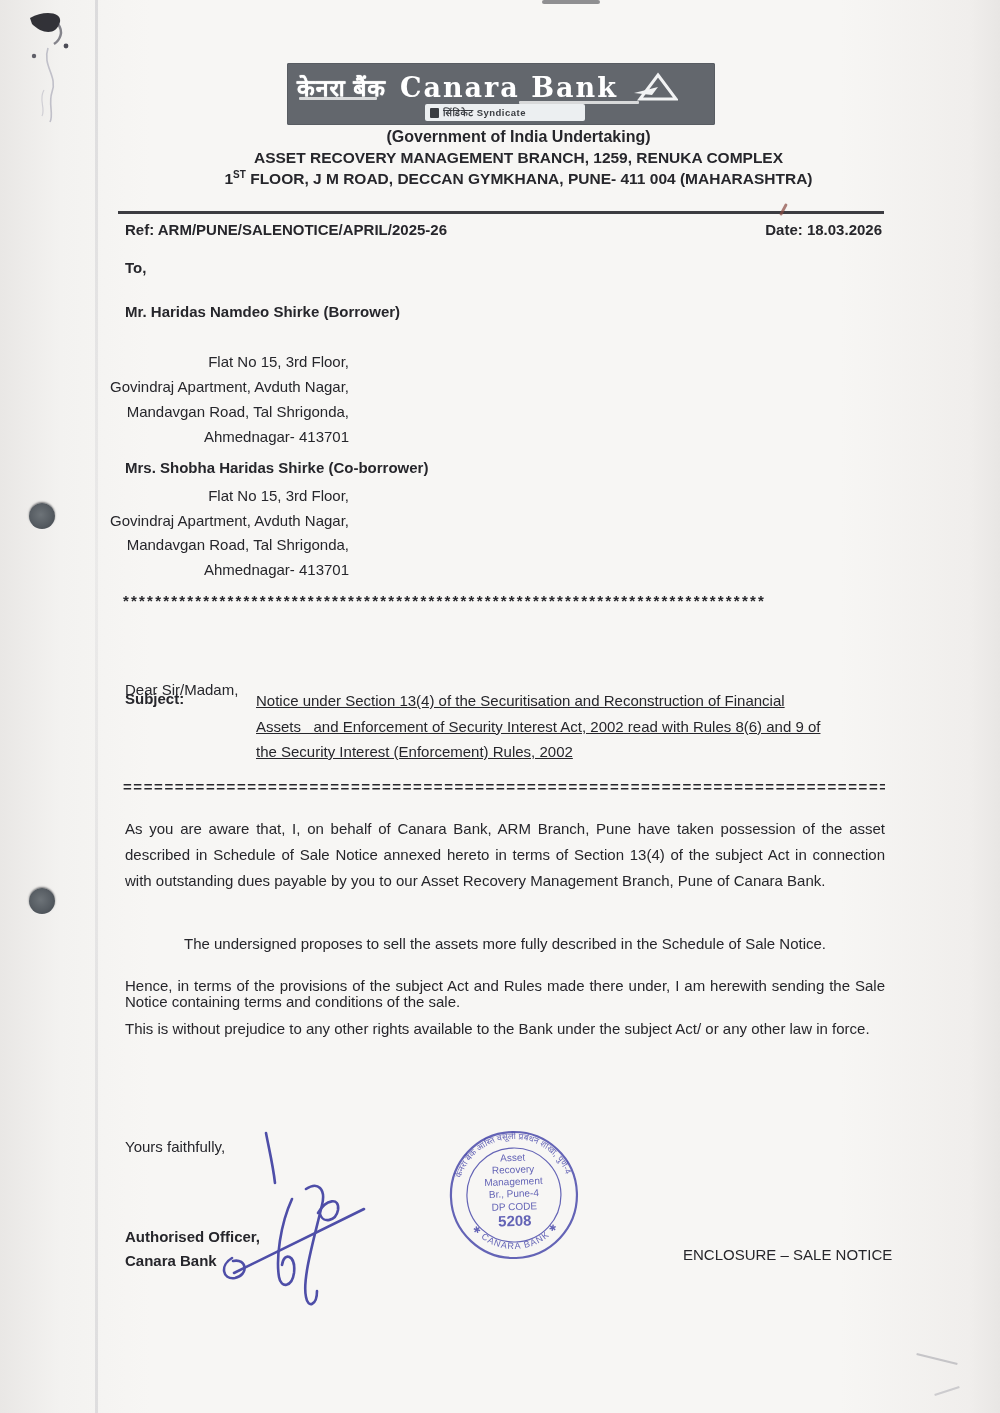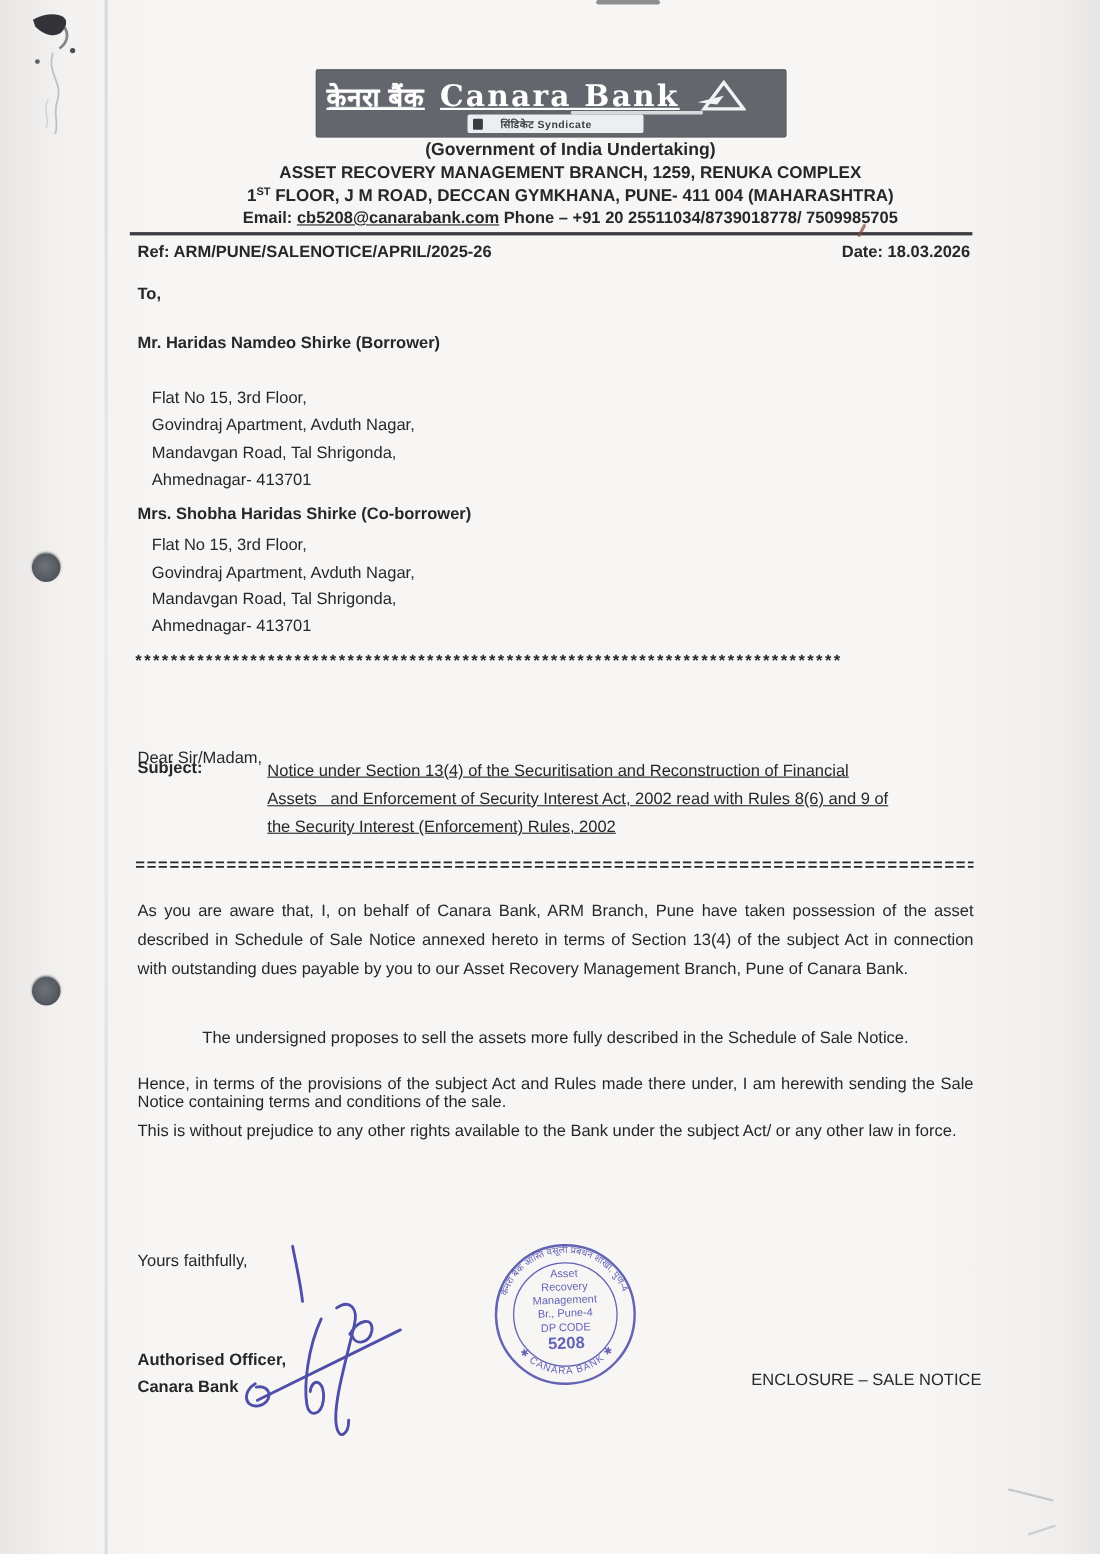--- a/index.html
+++ b/index.html
@@ -9,45 +9,45 @@
     font-family:"Liberation Sans", sans-serif; color:#26262b; overflow:hidden;
   }
   .abs { position:absolute; }
   .b { font-weight:bold; }
   .ctr { left:0; right:0; text-align:center;padding-left:37px; }
   .crease { position:absolute; top:0; bottom:0; width:3px;
     background:linear-gradient(180deg,rgba(120,120,135,.20),rgba(120,120,135,.08) 40%,rgba(120,120,135,.18)); }
   
   .banner { left:287px; top:63px; width:428px; height:62px; background:#63676d;
     border-radius:2px; box-shadow:0 0 0 1px #585c62 inset; }
-  .banner-row { position:absolute; left:10px; top:8px; right:8px; display:flex; align-items:center; gap:14px; color:#fff;text-decoration:underline; }
+  .banner-row { position:absolute; left:10px; top:8px; right:8px; display:flex; align-items:center; gap:14px; color:#fff; }
   .bank-hi { font-weight:bold; font-size:23px; letter-spacing:1px; text-shadow:0 0 1px #fff; }
   .bank-en { font-family:"DejaVu Serif", serif; font-weight:bold; font-size:27px; letter-spacing:2px; }
   .microbar { position:absolute; height:3px; background:rgba(255,255,255,.75); border-radius:1px; }
   .badge { position:absolute; left:138px; top:41px; width:160px; height:17px; background:#eceff1;
-    border-radius:2px; display:flex; align-items:center; gap:16px; padding:0 5px; box-sizing:border-box; }
+    border-radius:2px; display:flex; align-items:center; gap:4px; padding:0 5px; box-sizing:border-box; }
   .badge-glyph { width:9px; height:10px; background:#3a3d42; border-radius:1px; flex:0 0 auto; }
   .badge-text { font-size:9.5px; font-weight:bold; color:#3a3d42; white-space:nowrap; overflow:hidden; letter-spacing:.5px; }
   
   .gov   { top:128px; font-size:16px; }
   .branch{ top:149px; font-size:15.5px; }
   .floor { top:169px; font-size:15.5px; }
   .email { top:190px; font-size:15px; }
   .email u { text-decoration:underline; }
   .hr { left:118px; top:211px; width:766px; height:3px; background:#3c3c41; }
   .refrow { left:125px; right:118px; top:221px; display:flex; justify-content:space-between; font-size:15px; }
   
   .line { left:125px; font-size:15px; }
-  .addr { left:138px; font-size:15px; line-height:25px; }
+  .addr { left:110px; font-size:15px; line-height:25px;text-align:right; }
   .stars { left:123px; top:592px; width:762px; font-size:15px; font-weight:bold; letter-spacing:2.2px;
     white-space:nowrap; overflow:hidden; }
   .equals { left:123px; top:778px; width:762px; font-size:15px; font-weight:bold; letter-spacing:1.6px;
     white-space:nowrap; overflow:hidden; }
   .subject-lines { left:243px; top:688px; width:650px; font-size:15px; line-height:25.5px; }
-  .subject-lines div { text-decoration:underline; white-space:pre-wrap; }
+  .subject-lines div { text-decoration:underline; white-space:pre-wrap;margin-left:13px; }
   .para { left:125px; width:760px; font-size:15px; line-height:25.8px; text-align:justify; }
   .punch { border-radius:50%; width:26px; height:26px;
     background:radial-gradient(circle at 45% 45%, #6d7378 0%, #565c62 55%, #3f444a 100%);
     box-shadow:0 -1px 2px rgba(20,20,25,.55), 0 1px 1px rgba(255,255,255,.6); }
   .smudge-top { left:542px; top:0; width:58px; height:4px; background:#3a3a40; opacity:.55; border-radius:2px; }
   .red-tick { left:782px; top:203px; width:3px; height:13px; background:#8a4a42; opacity:.7; transform:rotate(28deg); border-radius:2px; }
   .bottom-mark { left:916px; top:1358px; width:42px; height:2px; background:#9a9aa2; opacity:.5; transform:rotate(14deg); }
   .corner-mark { left:934px; top:1390px; width:26px; height:2px; background:#a0a0a8; opacity:.45; transform:rotate(-18deg); }
 </style>
 </head>
@@ -83,21 +83,20 @@
     <div class="microbar" style="left:232px; top:38px; width:120px;"></div>
     <div class="badge">
       <span class="badge-glyph"></span>
       <span class="badge-text">सिंडिकेट Syndicate</span>
     </div>
   </div>
 
   <div class="abs ctr gov b">(Government of India Undertaking)</div>
   <div class="abs ctr branch b">ASSET RECOVERY MANAGEMENT BRANCH, 1259, RENUKA COMPLEX</div>
   <div class="abs ctr floor b"><span>1</span><sup style="font-size:10px">ST</sup><span> FLOOR, J M ROAD, DECCAN GYMKHANA, PUNE- 411 004 (MAHARASHTRA)</span></div>
-  <div class="abs ctr email b"><span>Email: </span><u>cb5208@canarabank.com</u><span> Phone – +91 20 25511034/8739018778/ 7509985705</span></div>
   <div class="abs hr"></div>
   <div class="abs red-tick"></div>
   <div class="abs refrow b">
     <span>Ref: ARM/PUNE/SALENOTICE/APRIL/2025-26</span>
     <span>Date: 18.03.2026</span>
   </div>
 
   <div class="abs line b" style="top:259px">To,</div>
   <div class="abs line b" style="top:303px">Mr. Haridas Namdeo Shirke (Borrower)</div>
   <div class="abs addr" style="top:349px">

